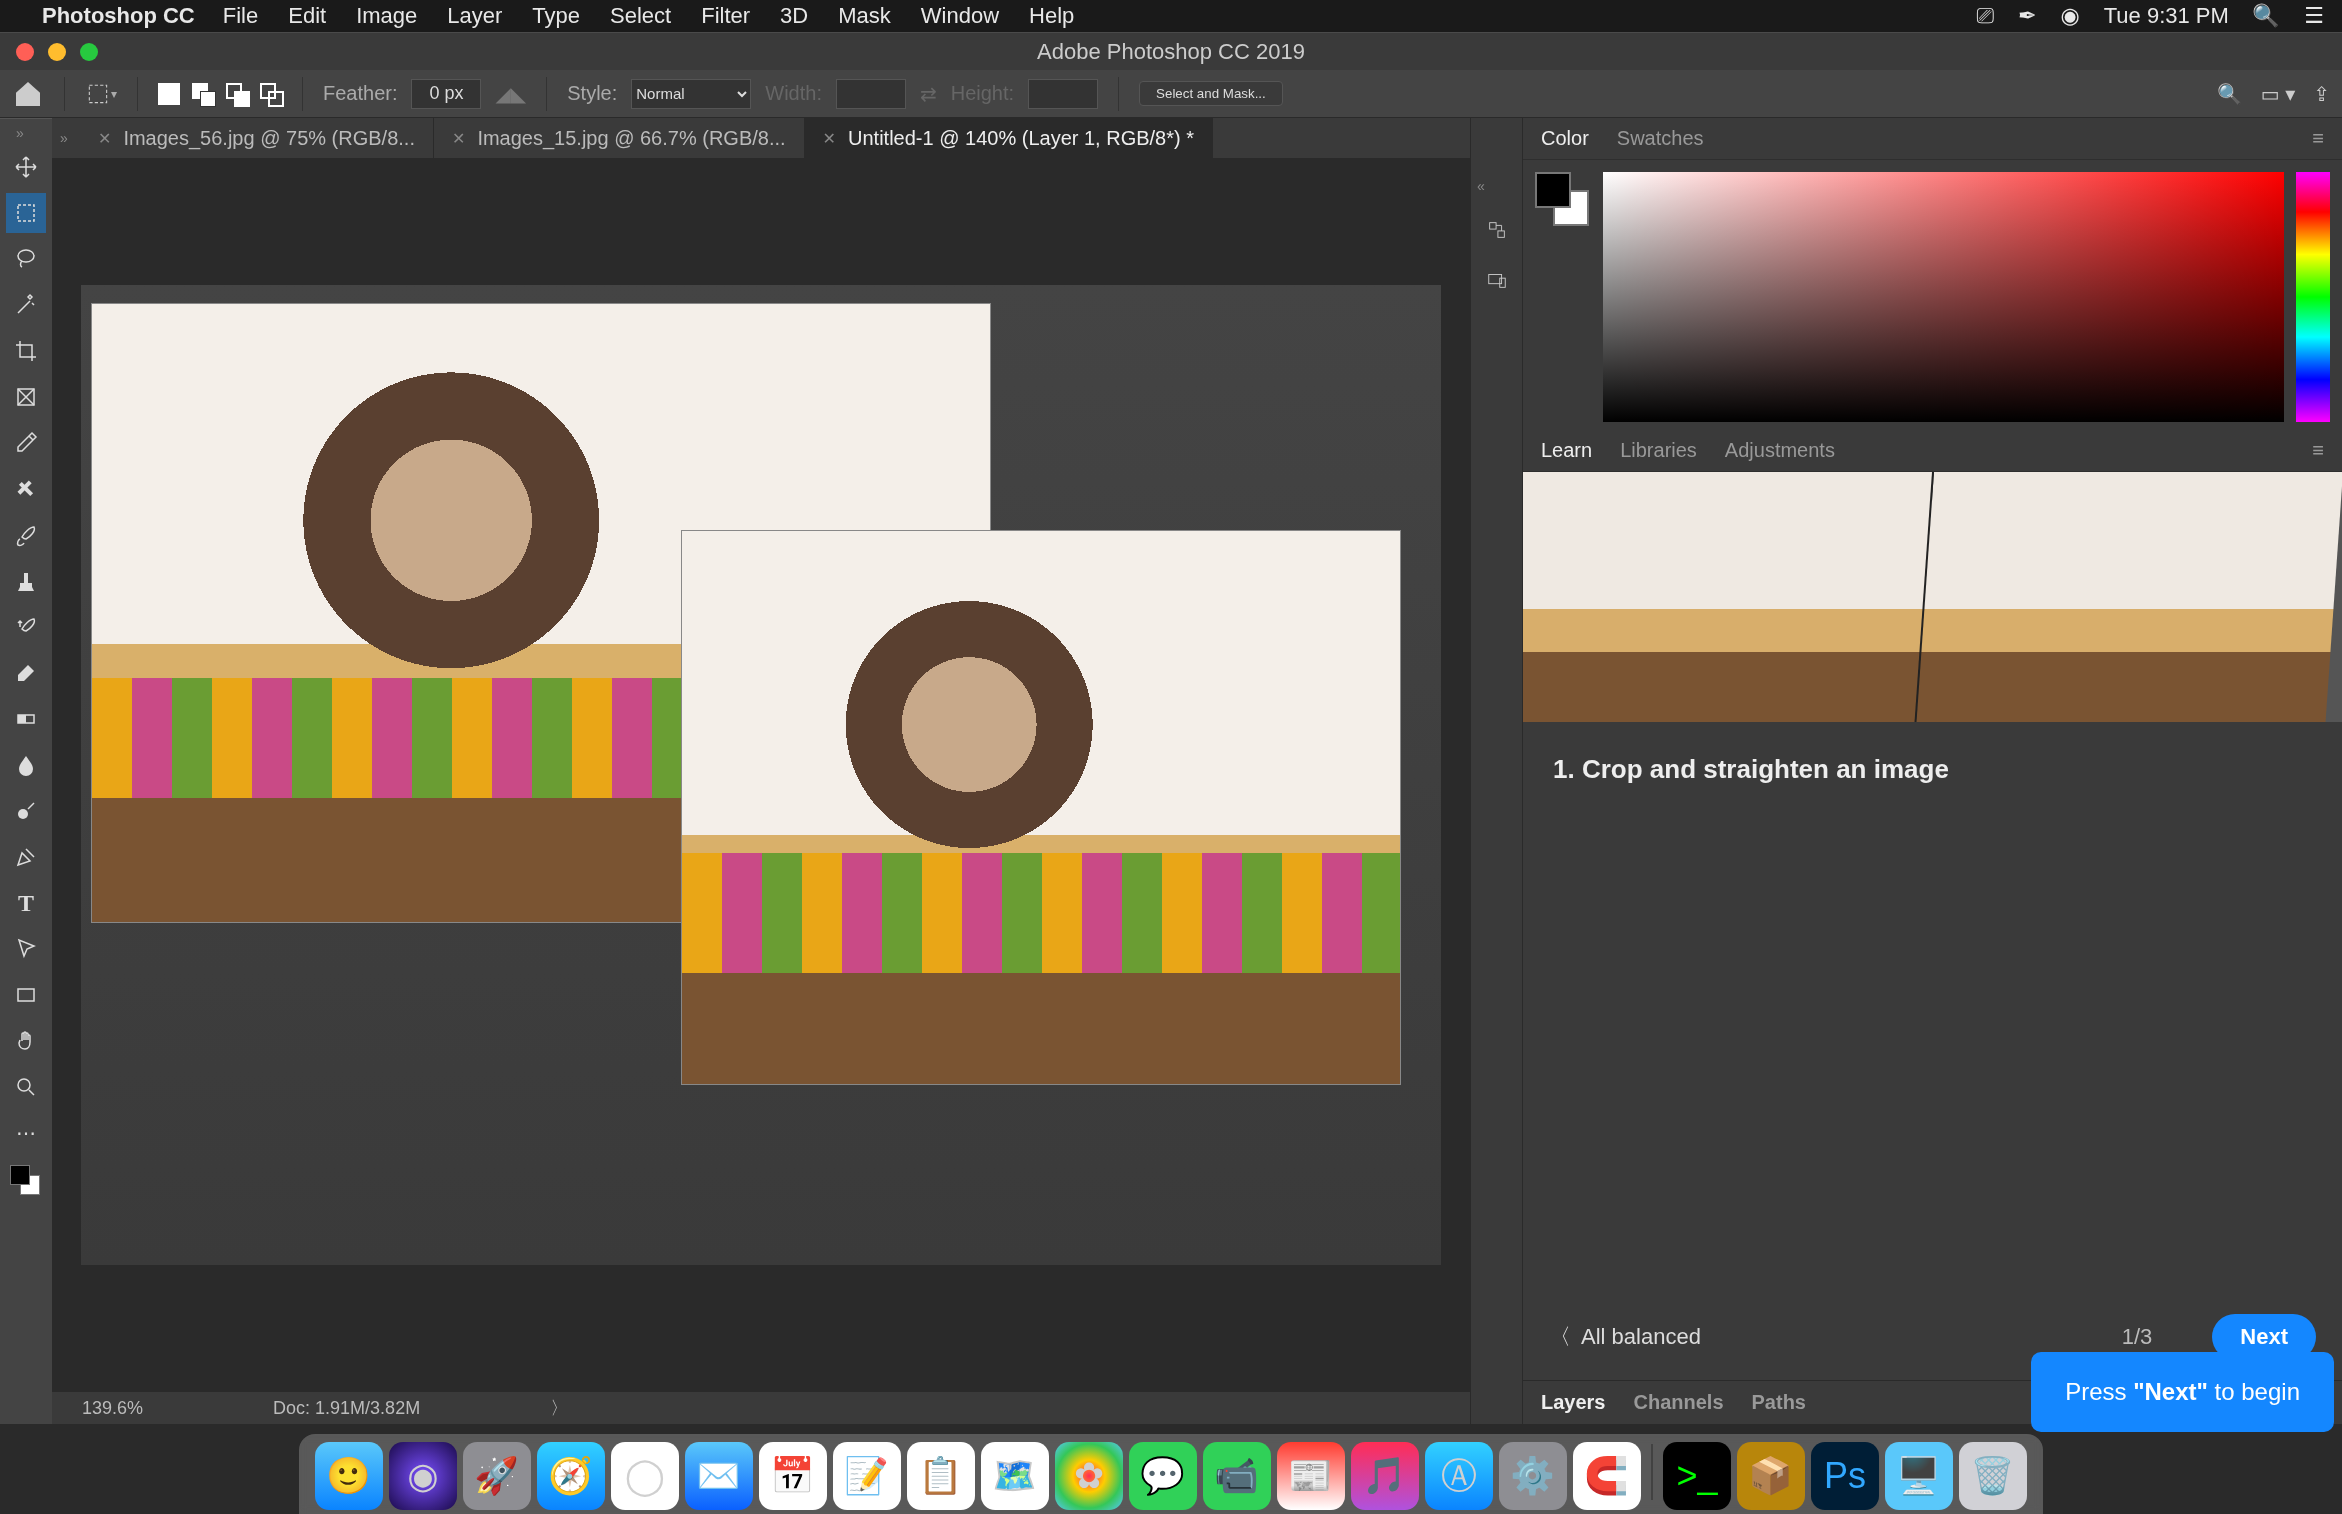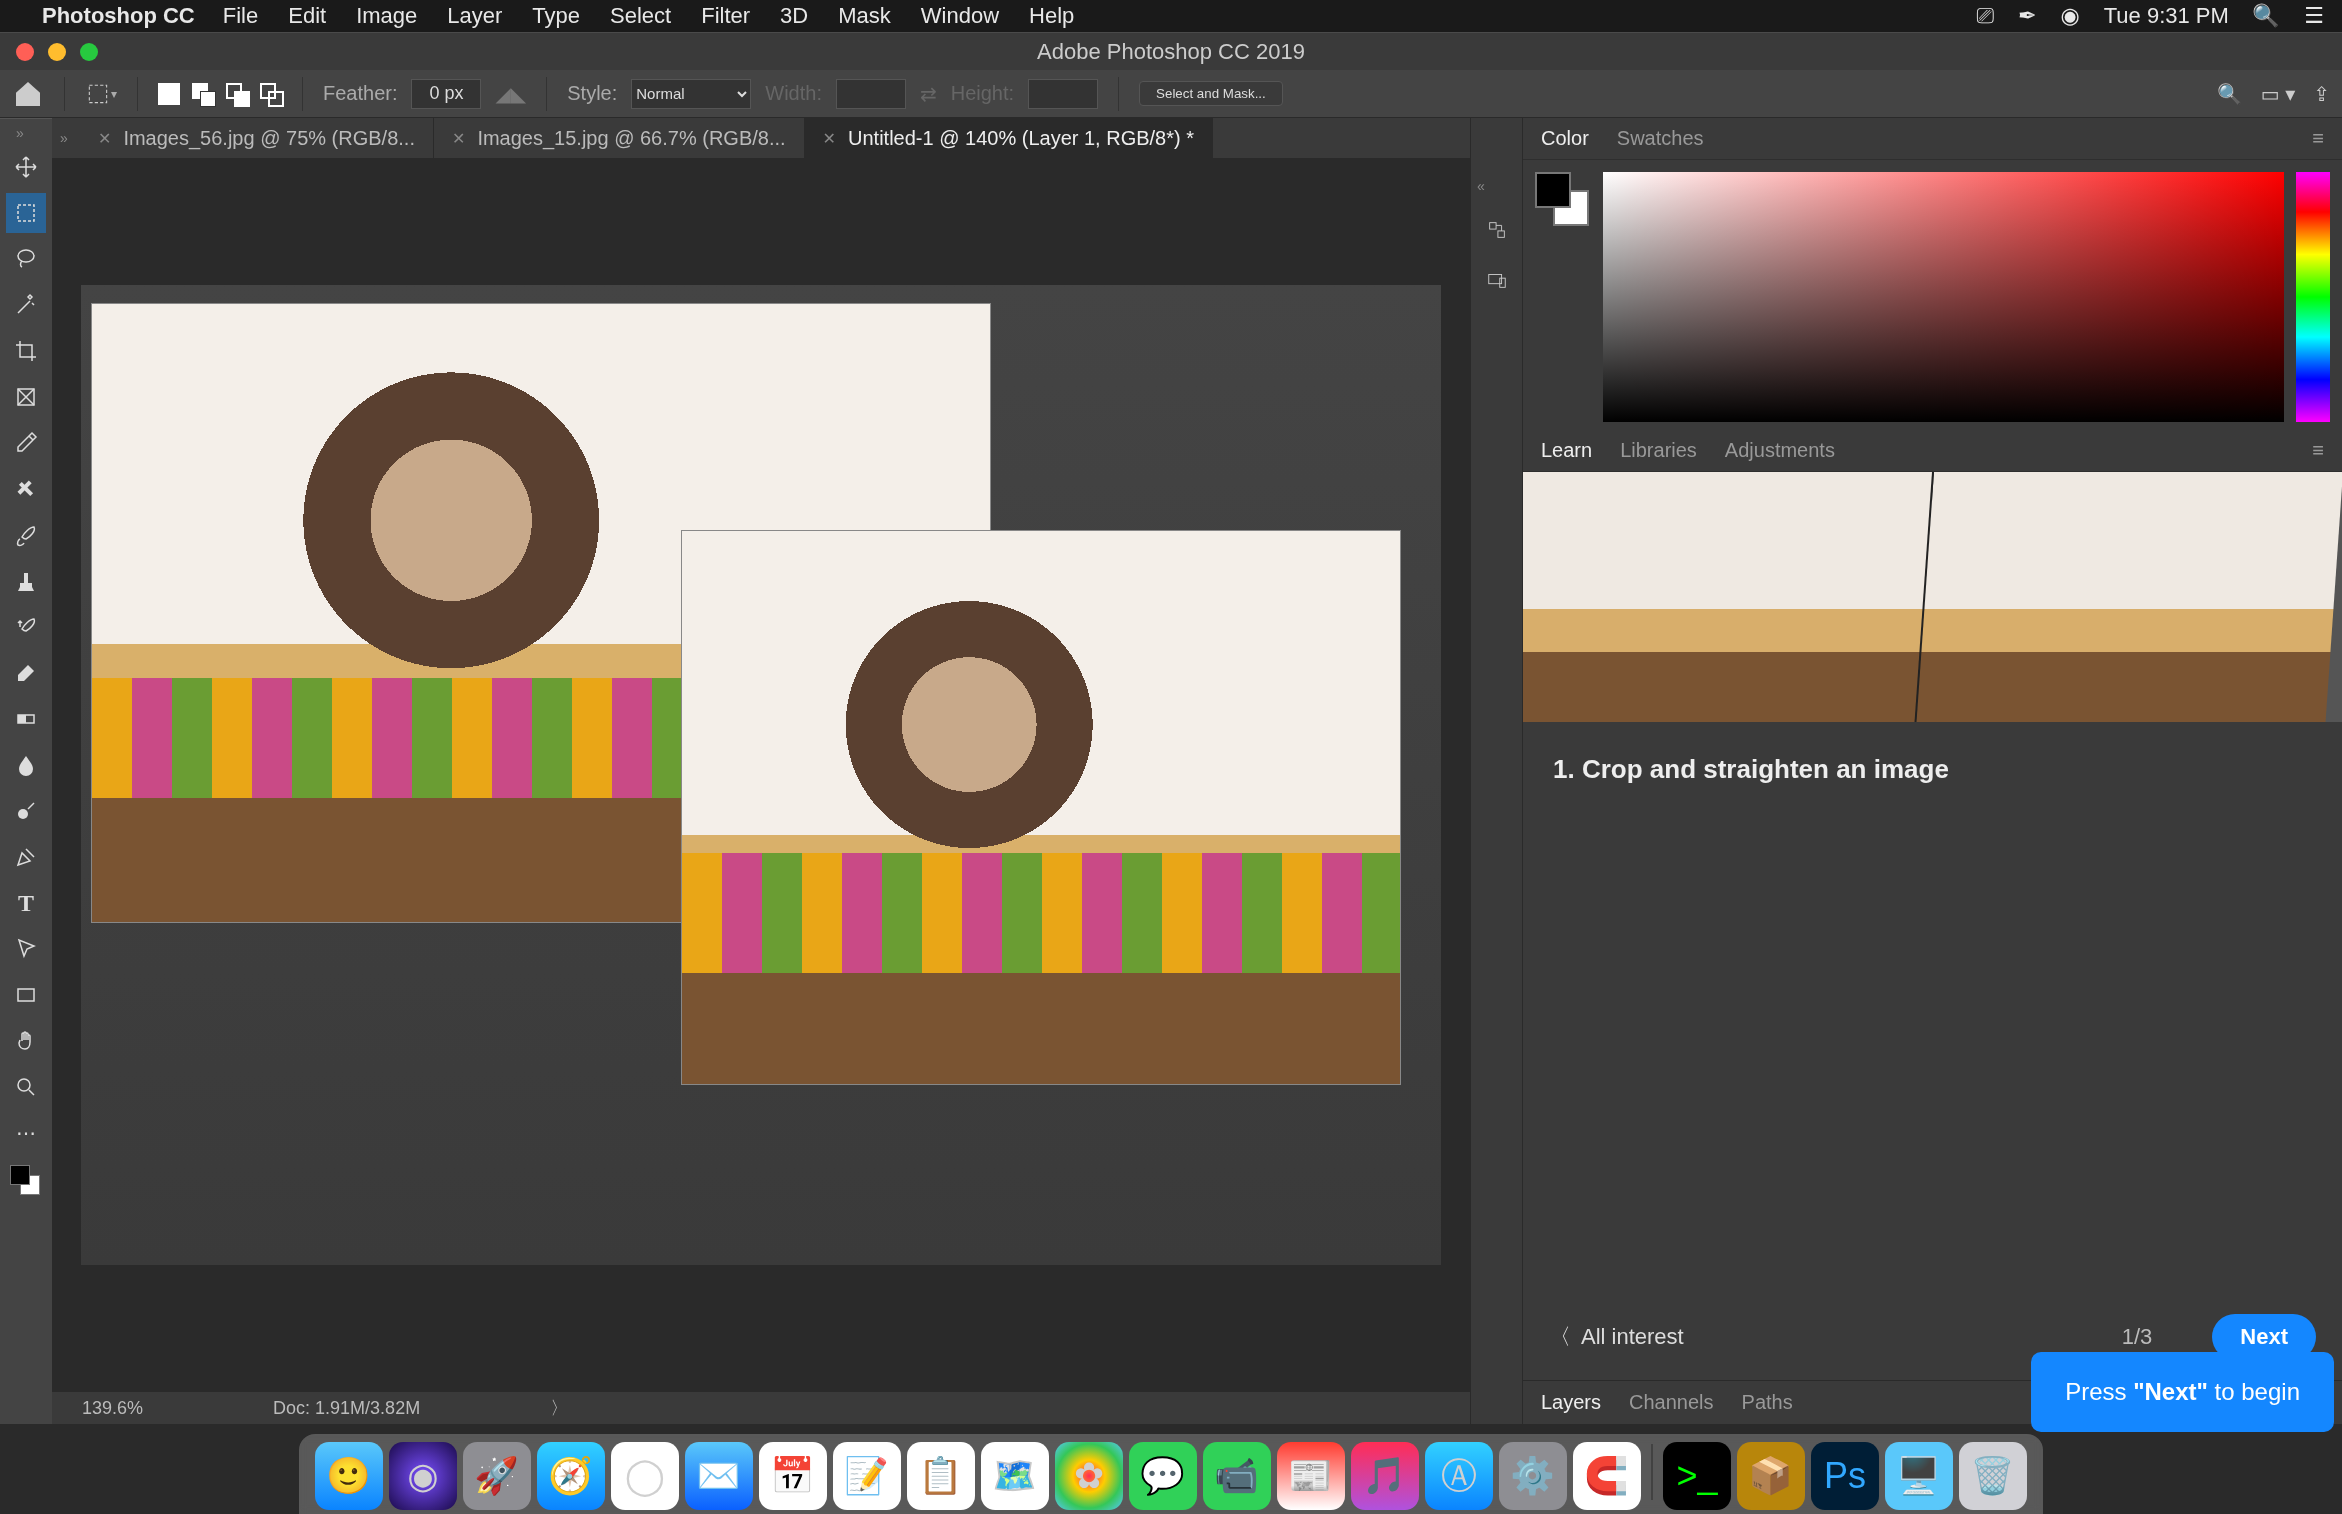--- a/index.html
+++ b/index.html
@@ -74,21 +74,21 @@
 .learn-imgs { height: 250px; display:flex; background:#555; }
 .limg { flex:1; background: linear-gradient(180deg,#efe9e2 0 55%, #d8ae6b 55% 72%, #7a5432 72% 100%); position:relative; }
 .limg.two{ border-left:2px solid #222; transform: skewX(-4deg); transform-origin: top left;}
 .learn-body { padding: 32px 30px 10px; flex:1;}
 .learn-body h3 { font-size: 26px; color:#eee; margin-bottom: 20px; font-weight:600;}
 .learn-body p { font-size: 22px; color:#bbb; line-height:1.55;}
 .learn-nav { display:flex; align-items:center; padding: 14px 26px 20px; gap: 20px; }
 .learn-nav .back { color:#ddd; font-size:22px; display:flex; align-items:center; gap:10px;}
 .learn-nav .counter { margin-left:auto; color:#bbb; font-size:22px;}
 .learn-nav .next-btn { margin-left:40px; background:#1487ff; color:#fff; border:none; border-radius: 24px; padding: 10px 28px; font-size:22px; font-weight:600;}
-.bottom-tabs { height: 44px; display:flex; align-items:center; padding: 0 18px; gap: 28px; font-size:20px; color:#999; border-top:1px solid #2a2a2a;}
+.bottom-tabs { height: 44px; display:flex; align-items:center; padding: 0 18px; gap: 28px; font-size:20px; color:#999; border-top:1px solid #2a2a2a;font-weight:bold;}
 .bottom-tabs .tab.active { color:#eee; }
 
 
 .coach-bubble { position:absolute; right: 8px; bottom: 82px; background:#1487ff; color:#fff; padding: 26px 34px; border-radius: 10px; font-size:24px; z-index:50;}
 .coach-bubble:before { content:""; position:absolute; top:-14px; right:50px; border:10px solid transparent; border-bottom-color:#1487ff;}
 
 
 .dock { position:absolute; left:50%; bottom:0; transform:translateX(-50%); height:80px; display:flex; align-items:flex-end; gap:6px; padding: 0 16px 4px; background: rgba(230,230,230,0.25); border-radius: 16px 16px 0 0; backdrop-filter: blur(4px);}
 .dock .dicon { width:68px; height:68px; border-radius:14px; background:#888; display:flex; align-items:center; justify-content:center; font-size:36px;}
 .dock .sep { width:2px; height:56px; background:rgba(0,0,0,0.25); margin: 0 4px; align-self:center;}
@@ -377,21 +377,21 @@
     </div>
     <div class="learn-panel">
       <div class="learn-imgs">
         <div class="limg"></div>
         <div class="limg two"></div>
       </div>
       <div class="learn-body">
         <h3>1.  Crop and straighten an image</h3>
       </div>
       <div class="learn-nav">
-        <span class="back">〈 <span>All interest</span></span>
+        <span class="back">〈 <span>All balanced</span></span>
         <span class="counter">1/3</span>
         <button class="next-btn">Next</button>
       </div>
     </div>
 
     <div class="bottom-tabs">
       <span class="tab active">Layers</span>
       <span class="tab">Channels</span>
       <span class="tab">Paths</span>
       <span class="menu" style="margin-left:auto">≡</span>

